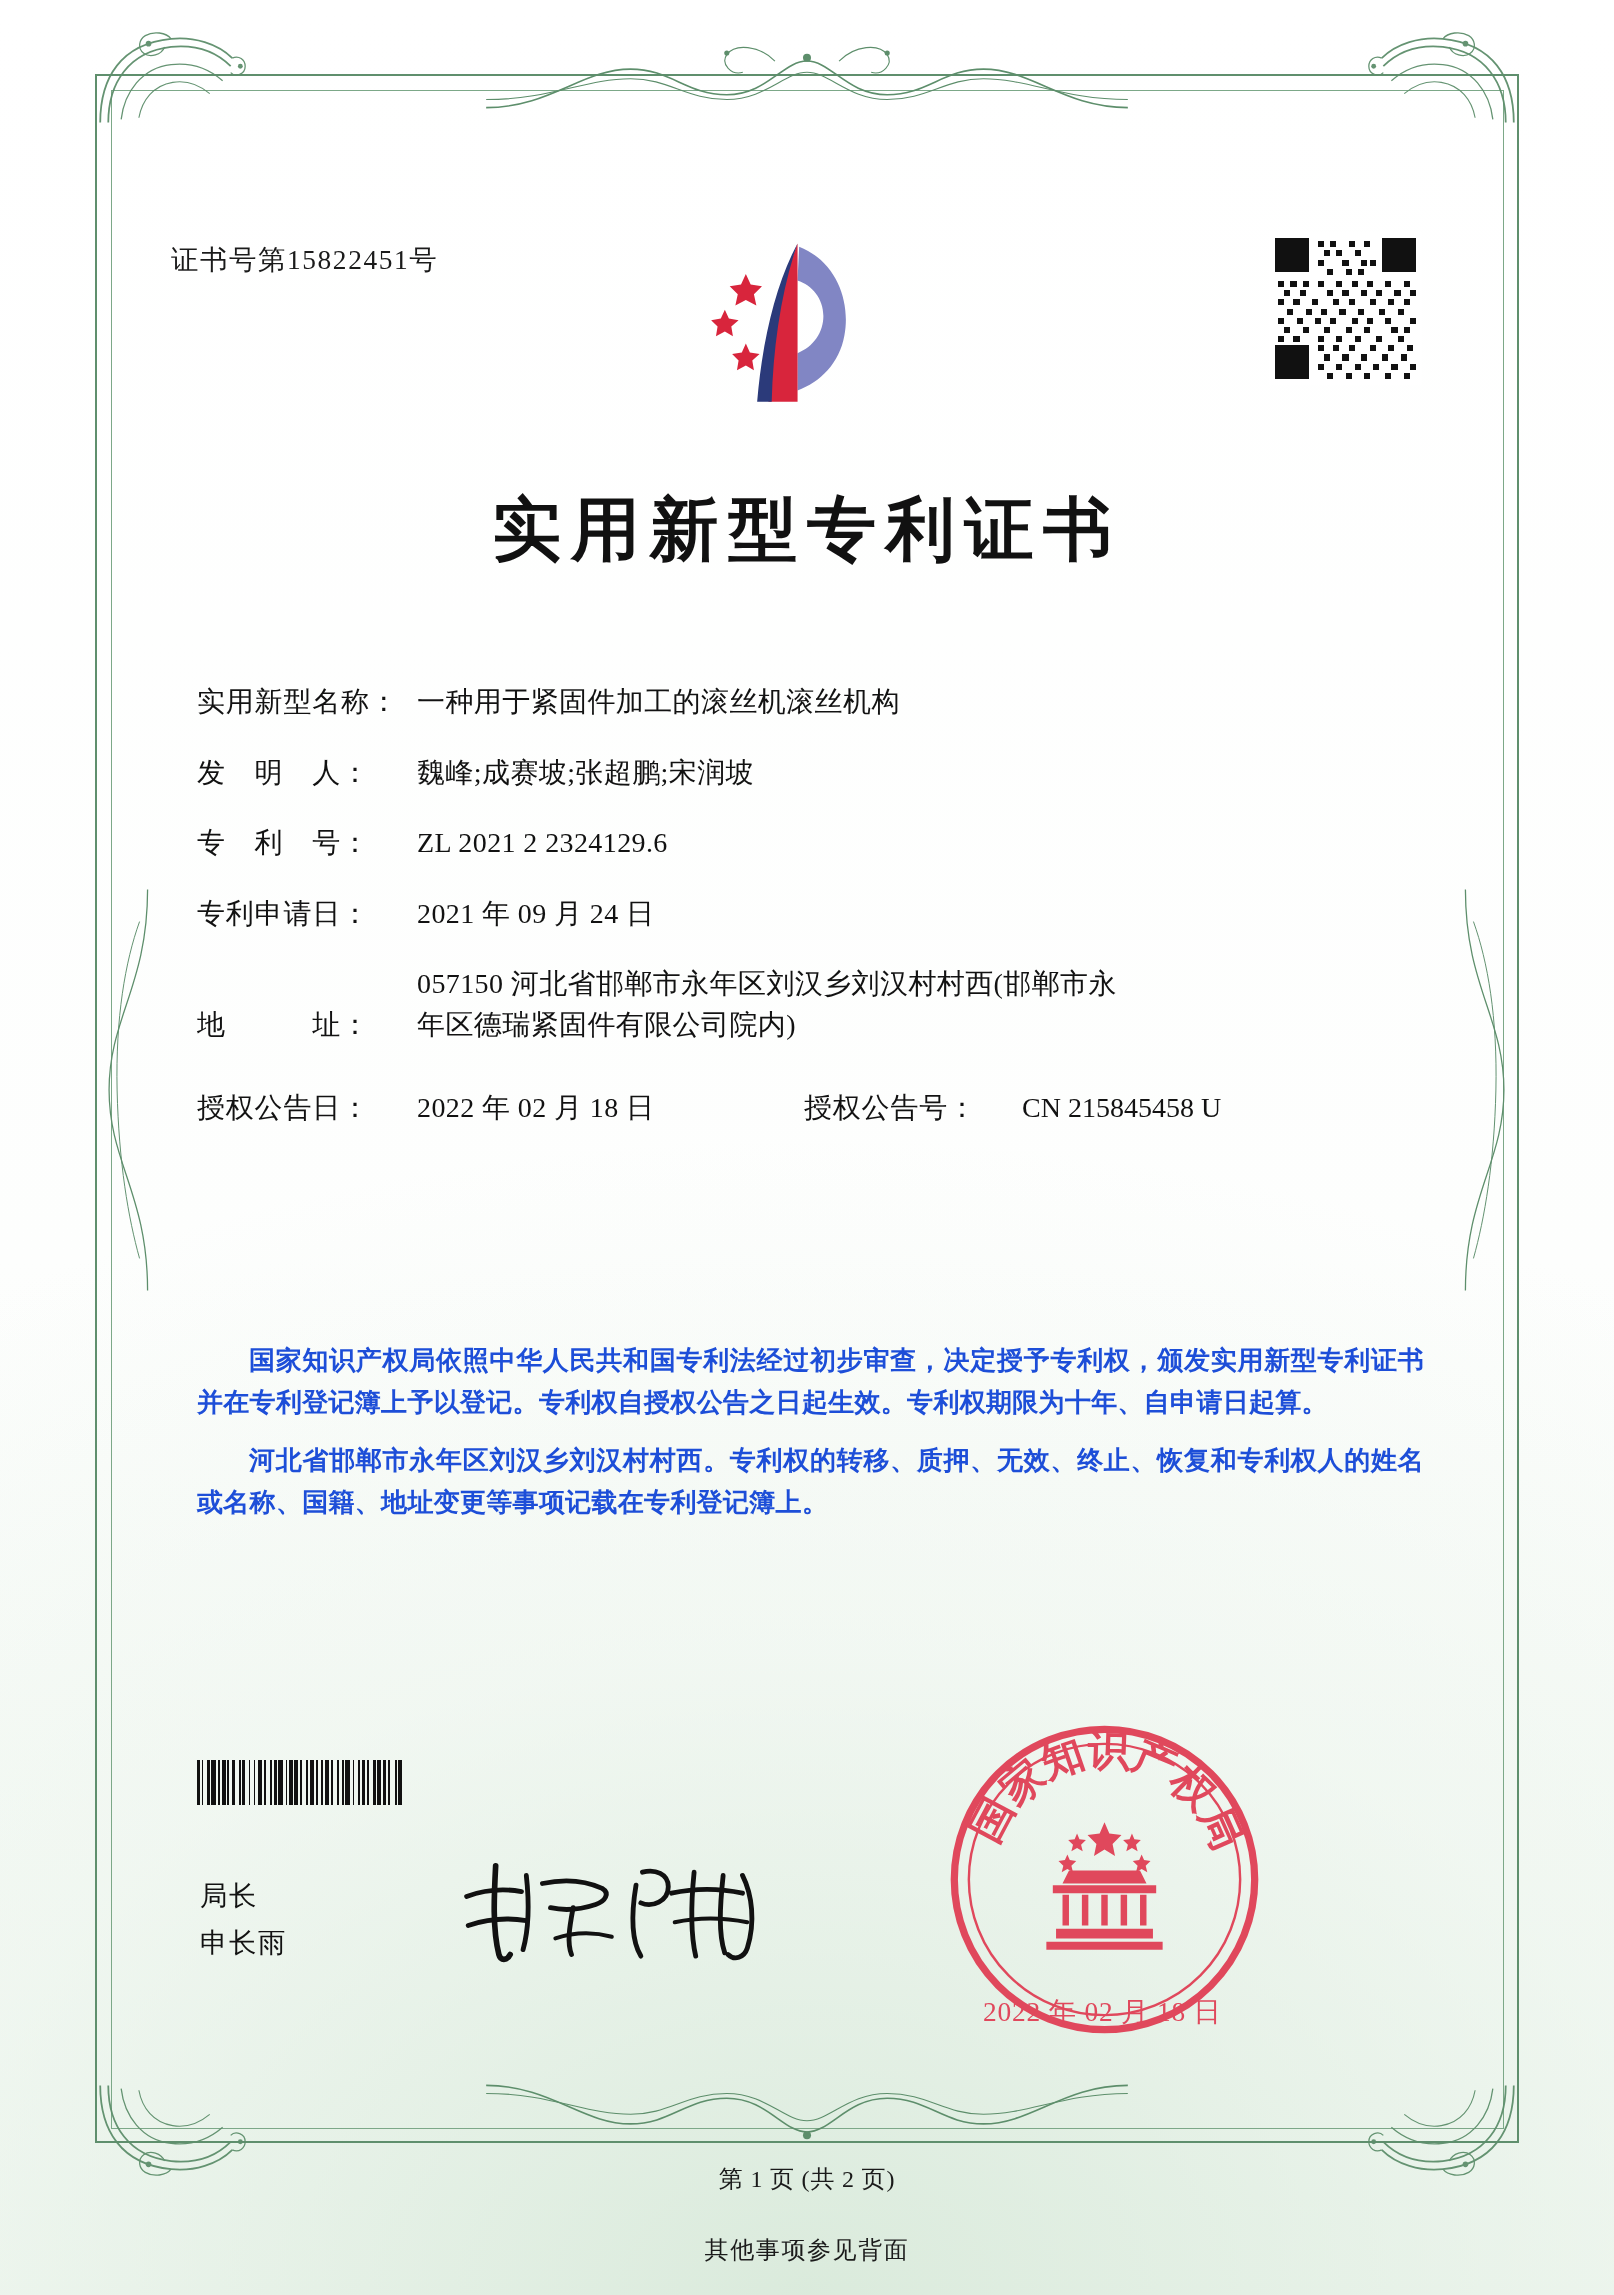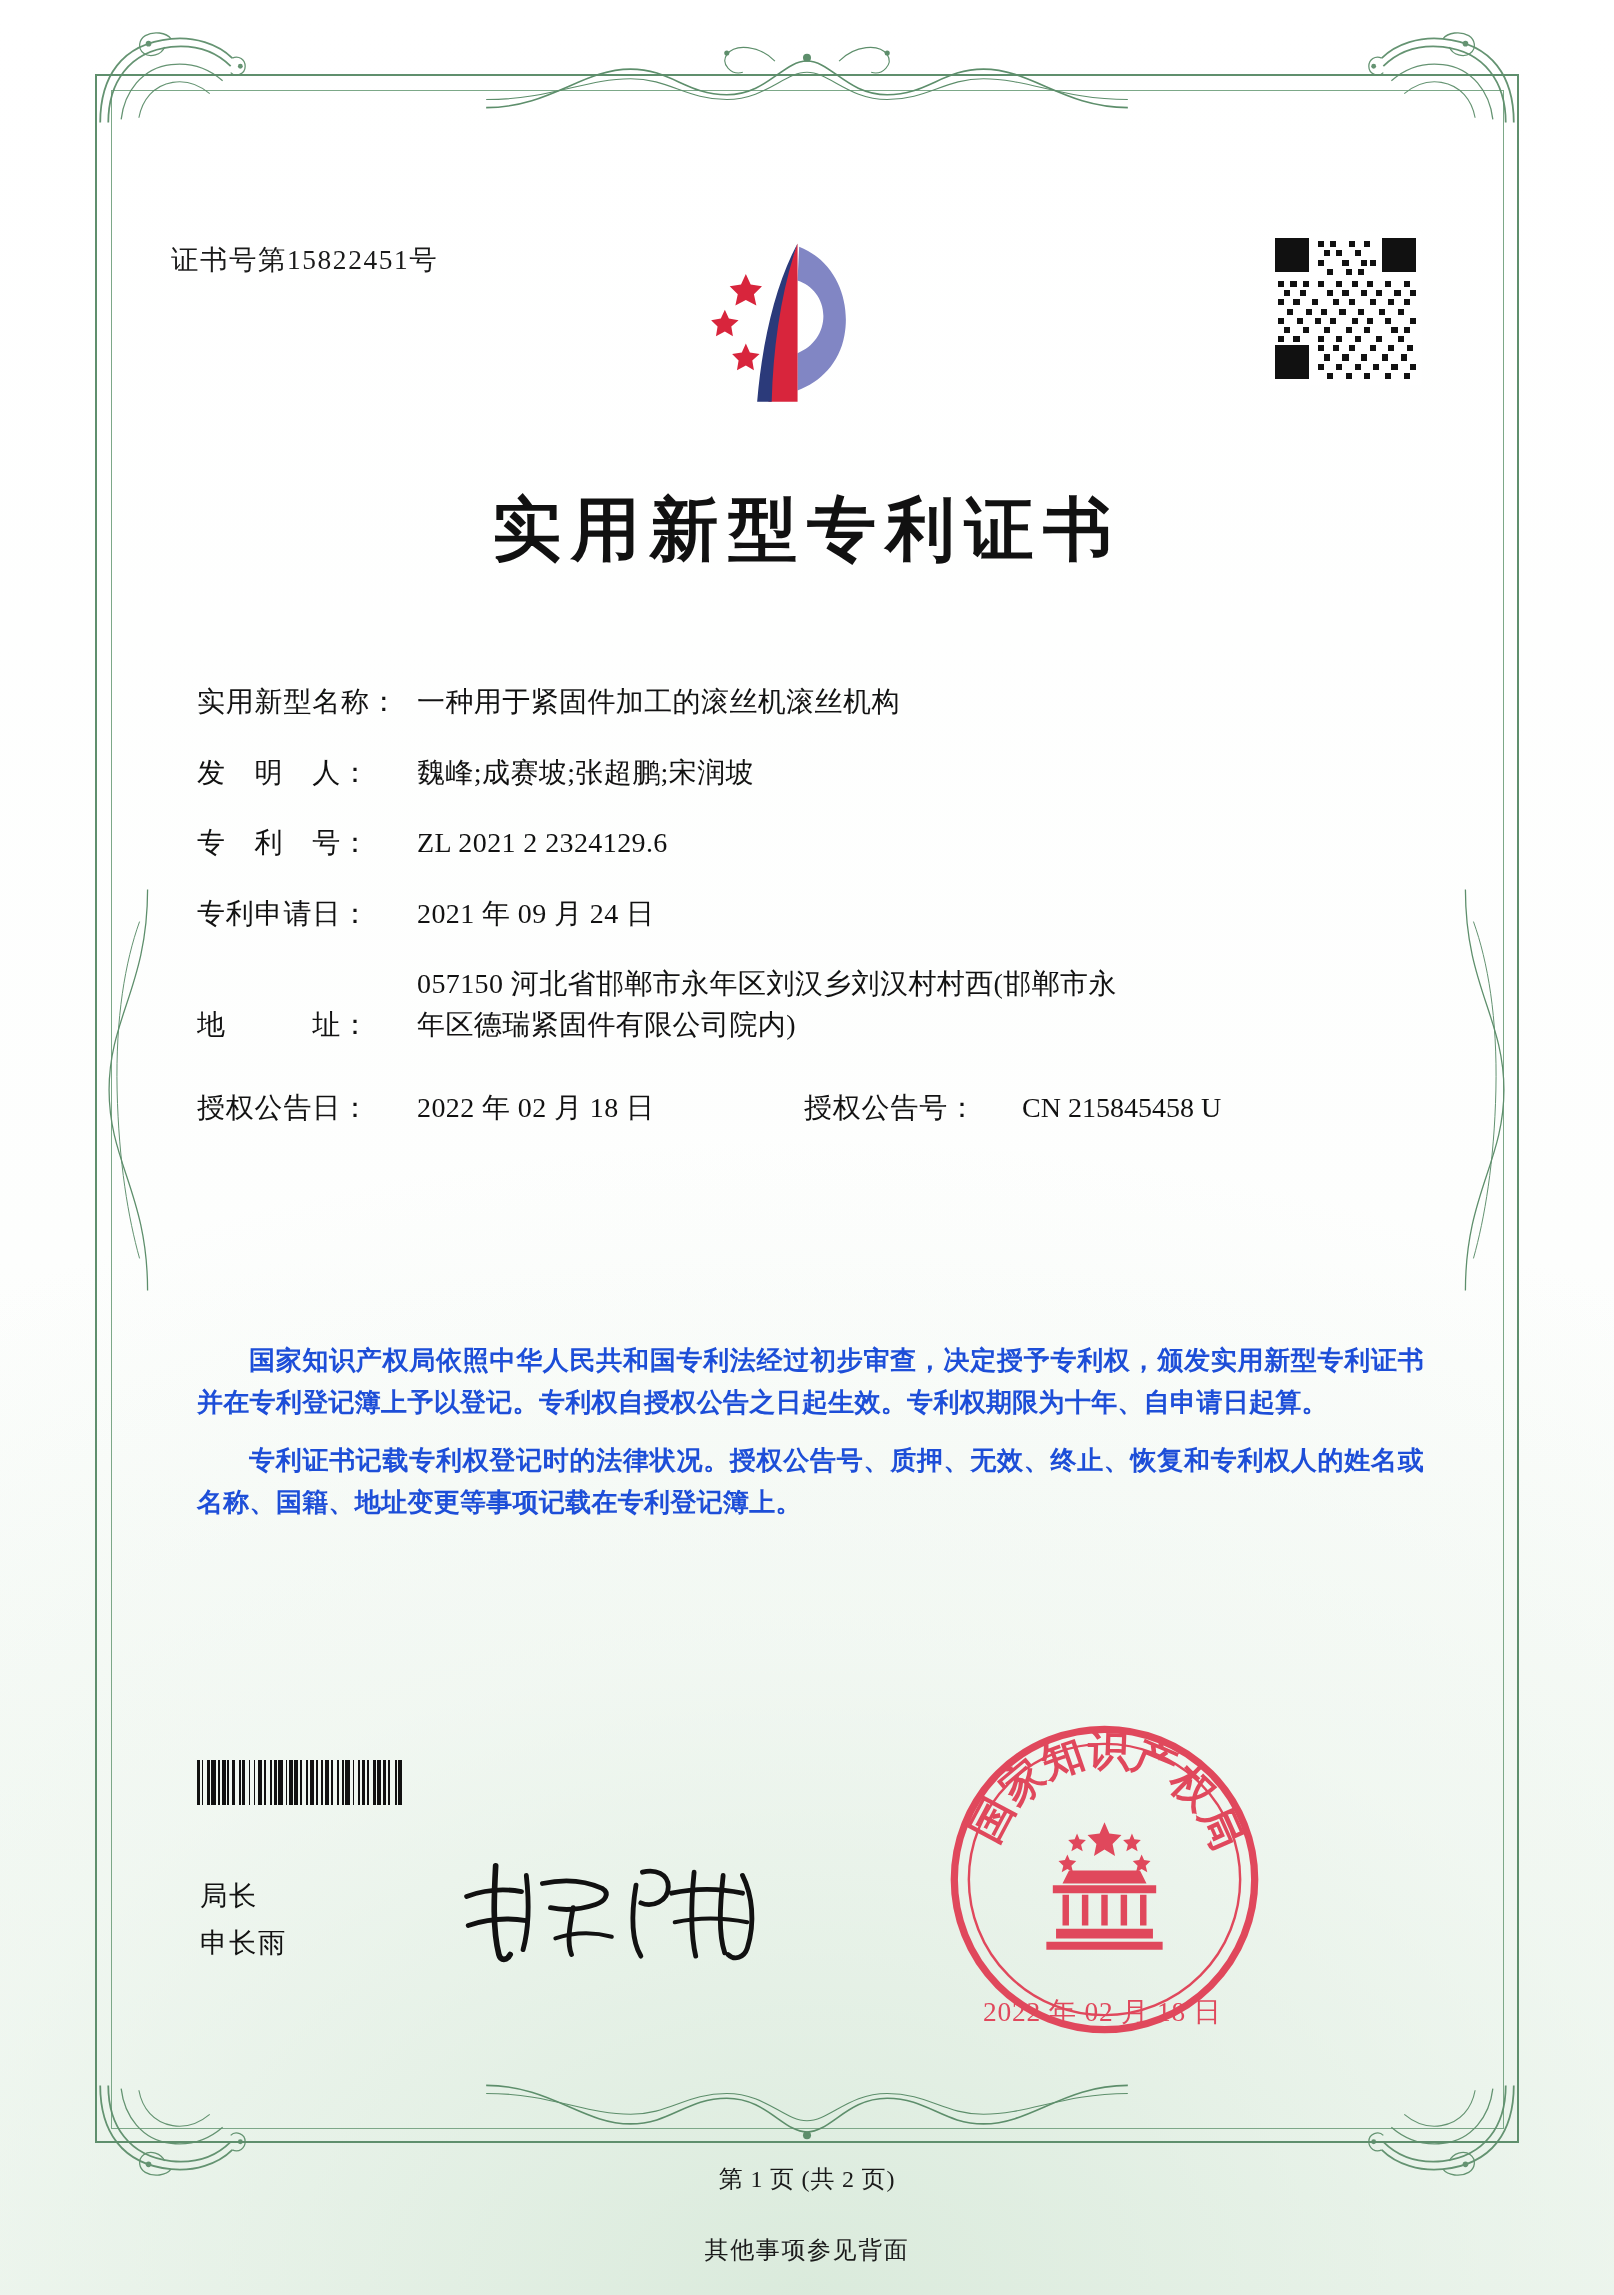--- a/index.html
+++ b/index.html
@@ -458,21 +458,21 @@
     <div class="frow twocol">
       <div class="flabel">授权公告日：</div>
       <div class="fvalue">2022 年 02 月 18 日</div>
       <div class="flabel2">授权公告号：</div>
       <div class="fvalue2">CN 215845458 U</div>
     </div>
   </div>
 
   <div class="paras">
     <p>国家知识产权局依照中华人民共和国专利法经过初步审查，决定授予专利权，颁发实用新型专利证书并在专利登记簿上予以登记。专利权自授权公告之日起生效。专利权期限为十年、自申请日起算。</p>
-    <p>专利证书记载专利权登记时的法律状况。授权公告号、质押、无效、终止、恢复和专利权人的姓名或名称、国籍、地址变更等事项记载在专利登记簿上。</p>
+    <p>河北省邯郸市永年区刘汉乡刘汉村村西。专利权的转移、质押、无效、终止、恢复和专利权人的姓名或名称、国籍、地址变更等事项记载在专利登记簿上。</p>
   </div>
 
   <div class="barcode" id="barcode">
       <i style="width:3.2px"></i>
       <i style="width:1.6px;background:transparent"></i>
       <i style="width:1.6px"></i>
       <i style="width:4px;background:transparent"></i>
       <i style="width:2.4px"></i>
       <i style="width:1.6px;background:transparent"></i>
       <i style="width:4.8px"></i>

